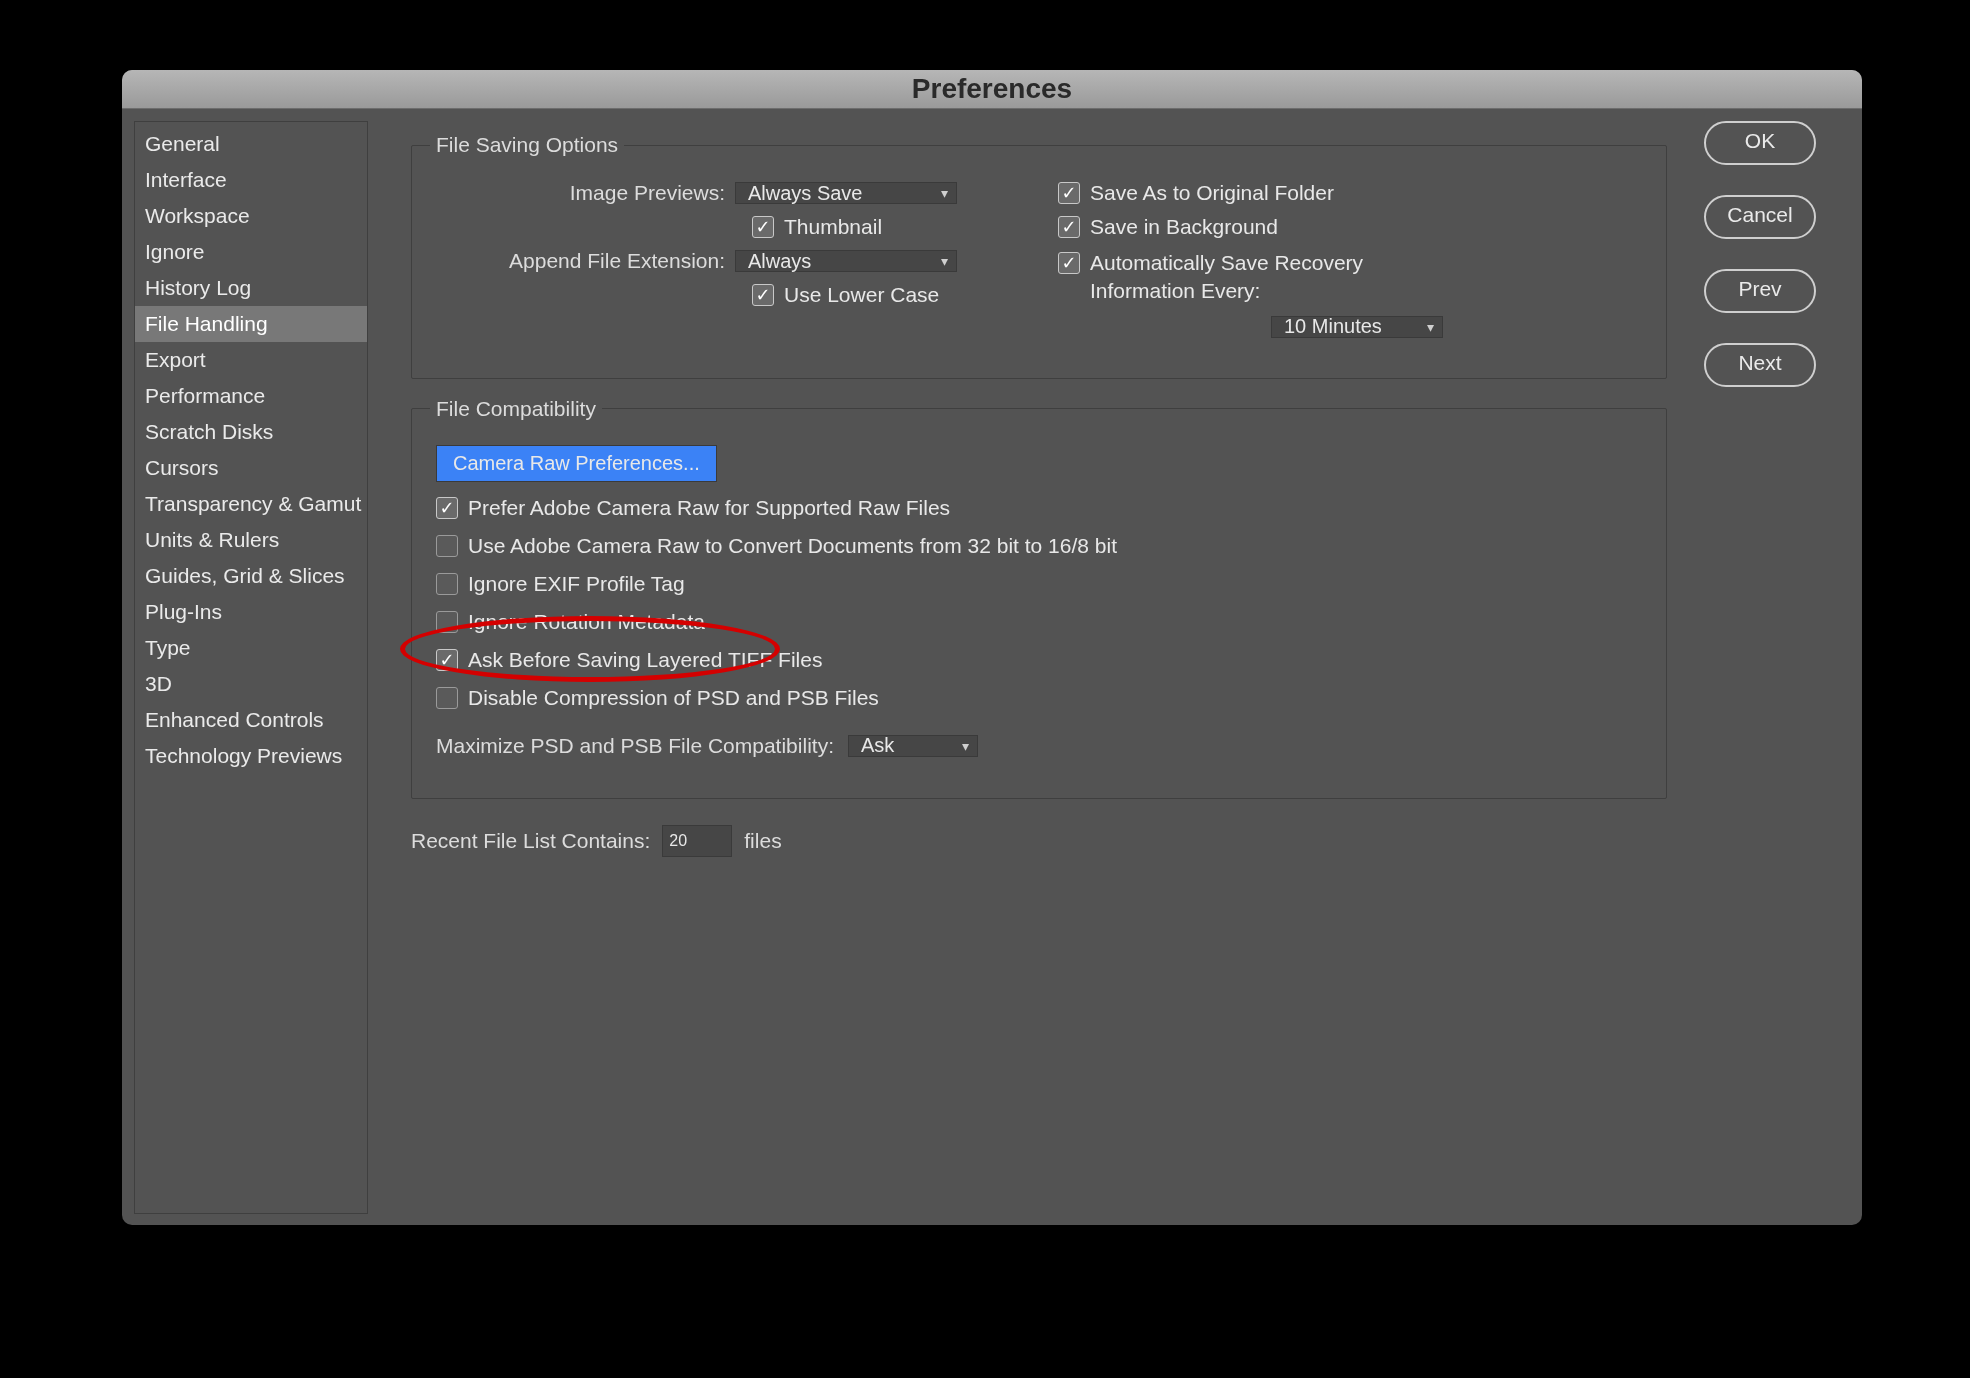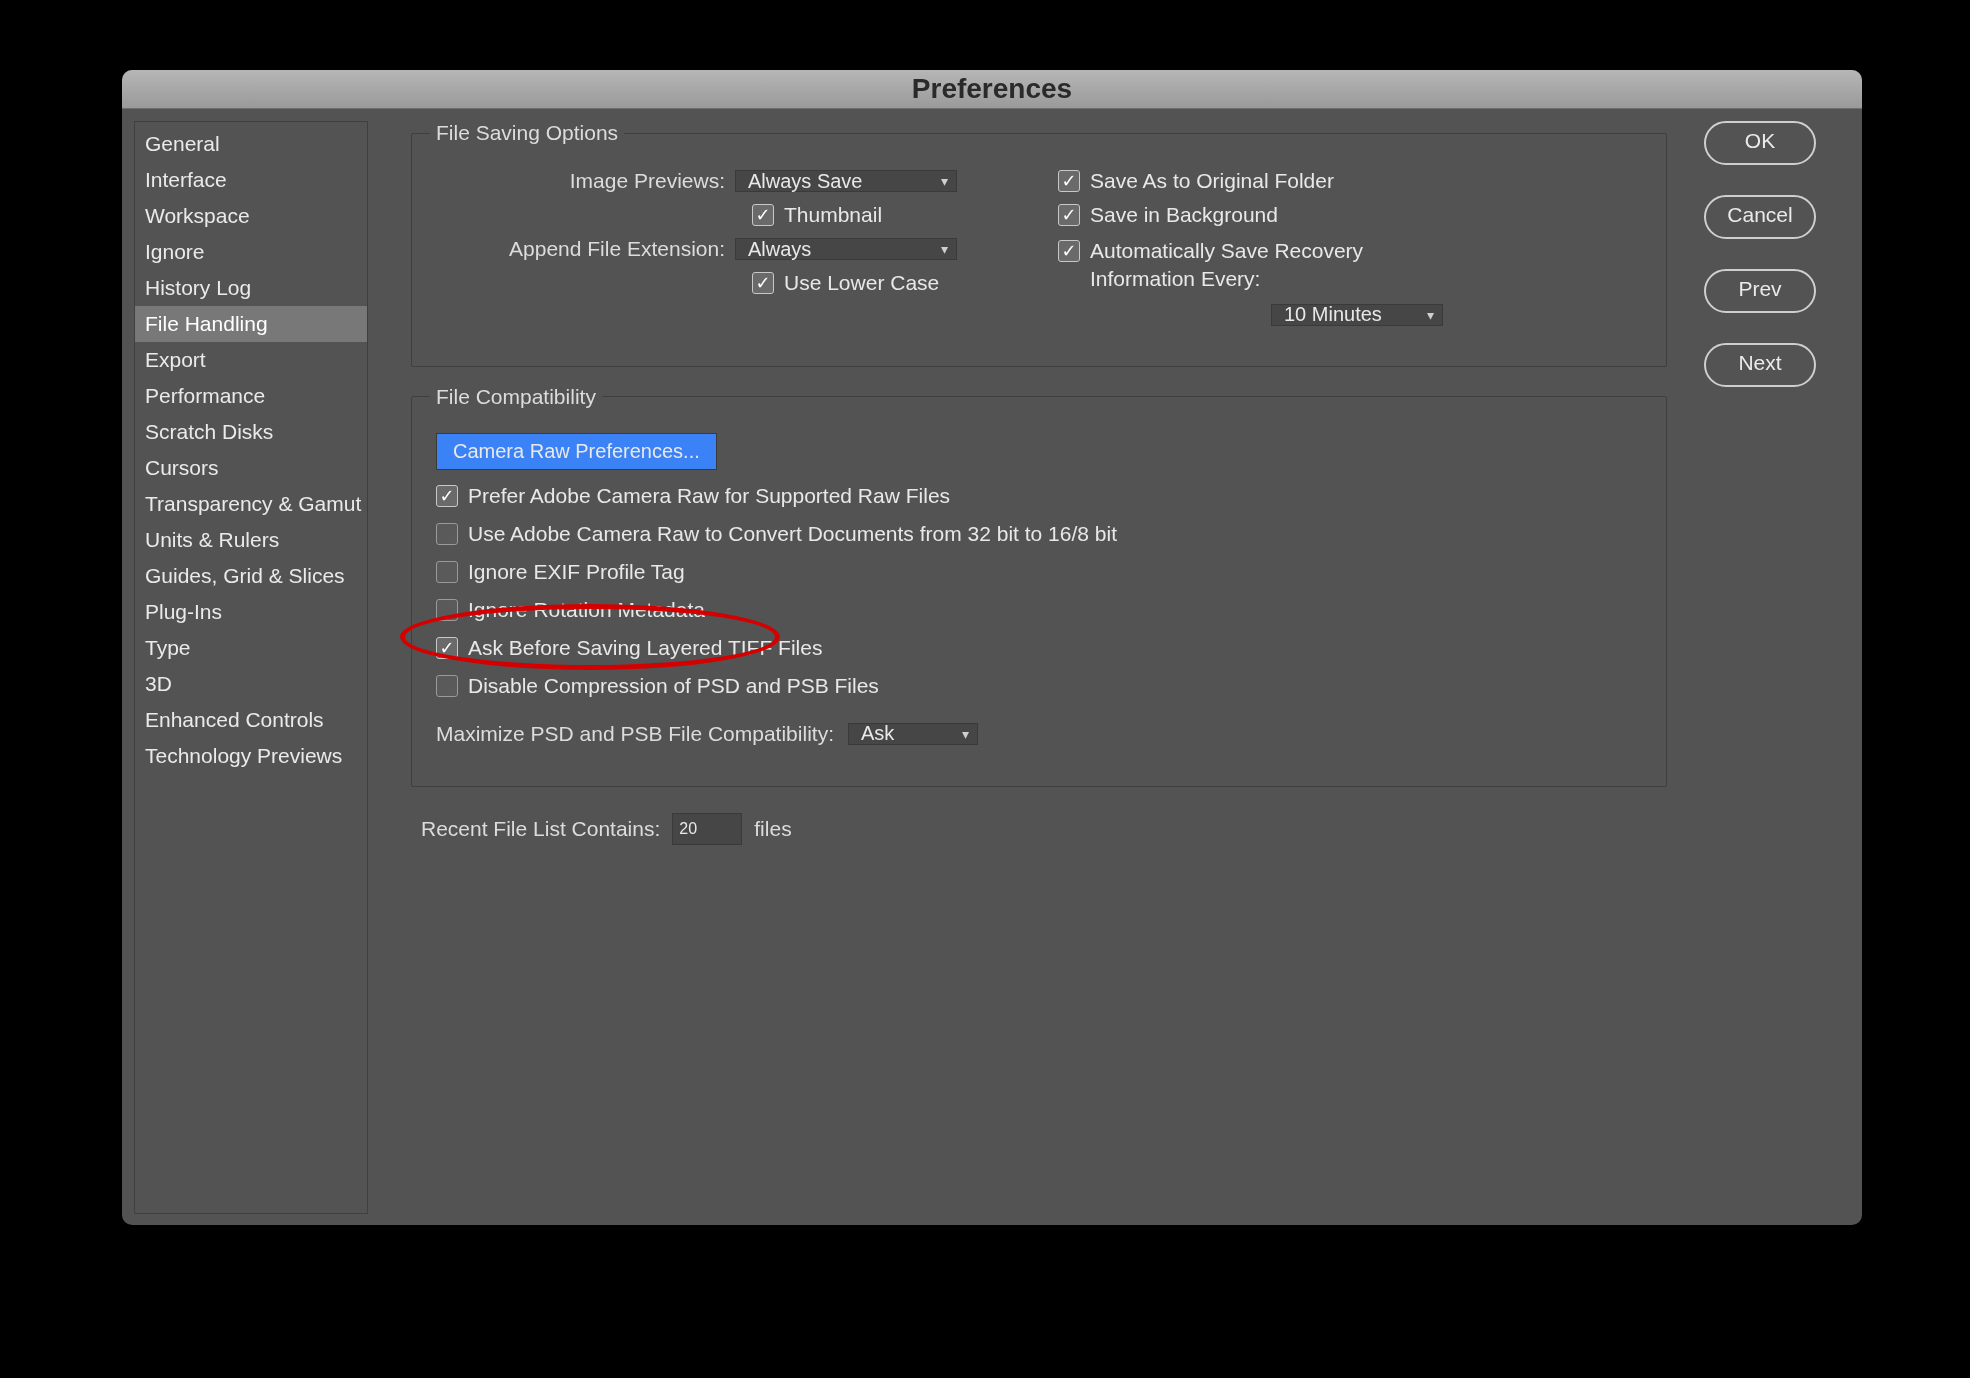--- a/index.html
+++ b/index.html
@@ -55,21 +55,21 @@
     font-size: 21px;
     cursor: default;
     white-space: nowrap;
   }
   .sidebar-item.selected {
     background: #787878;
     color: #fff;
   }
   .main {
     flex: 1;
-    padding: 12px 8px 12px 18px;
+    padding: 24px 8px 12px 18px;
     position: relative;
   }
   .right-buttons {
     width: 140px;
     padding: 12px 18px 0 4px;
   }
   .pill-btn {
     display: block;
     width: 108px;
     height: 40px;
@@ -178,21 +178,20 @@
     height: 30px;
     font-size: 16px;
     text-align: left;
     padding: 0 6px;
   }
   .recent-row {
     display: flex;
     align-items: center;
     gap: 12px;
     margin-top: 26px;
-    margin-left: 10px;
   }
   .highlight-ellipse {
     position: absolute;
     border: 5px solid #d40000;
     border-radius: 50%;
     pointer-events: none;
   }
   .ml-indent { margin-left: 322px; }
   .auto-row { align-items: flex-start; }
   .auto-label-wrap { line-height: 1.35; }

